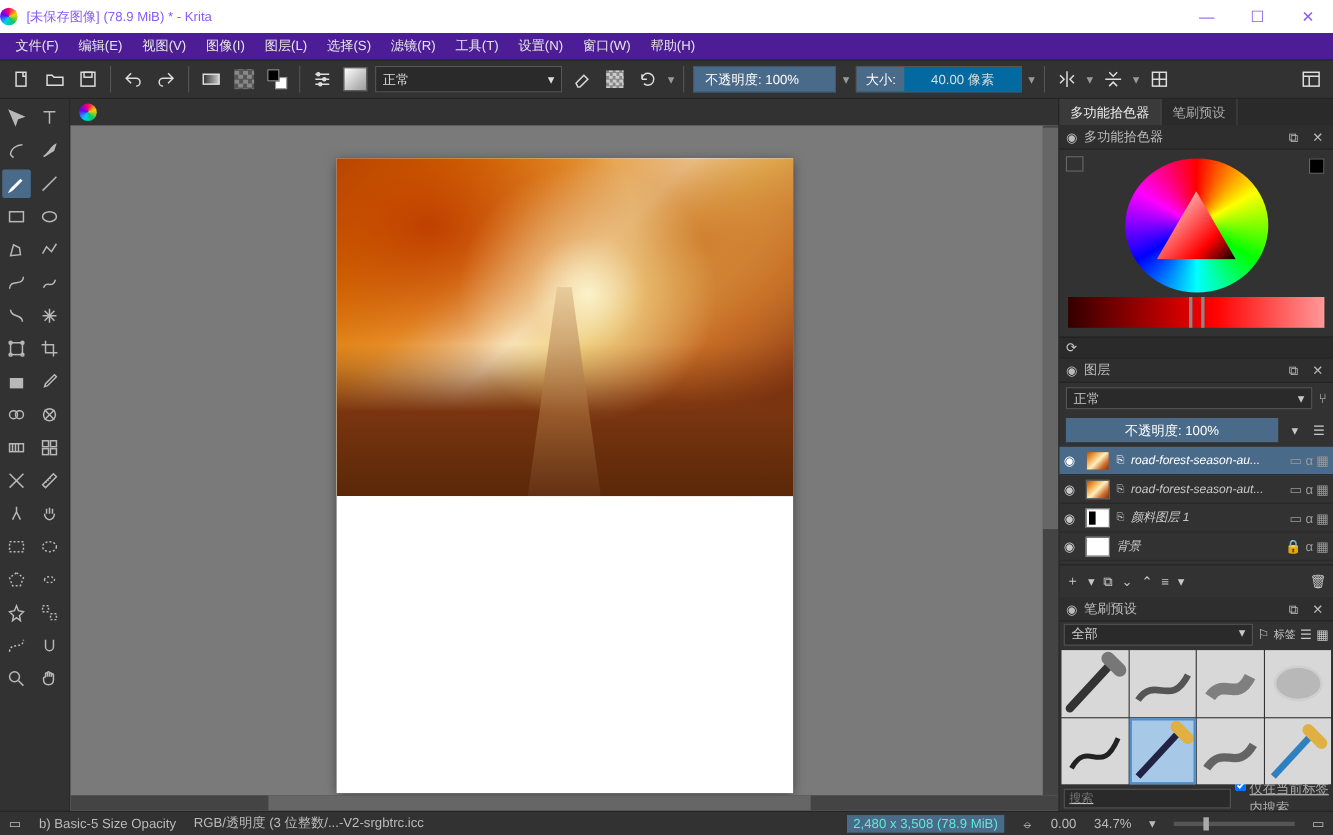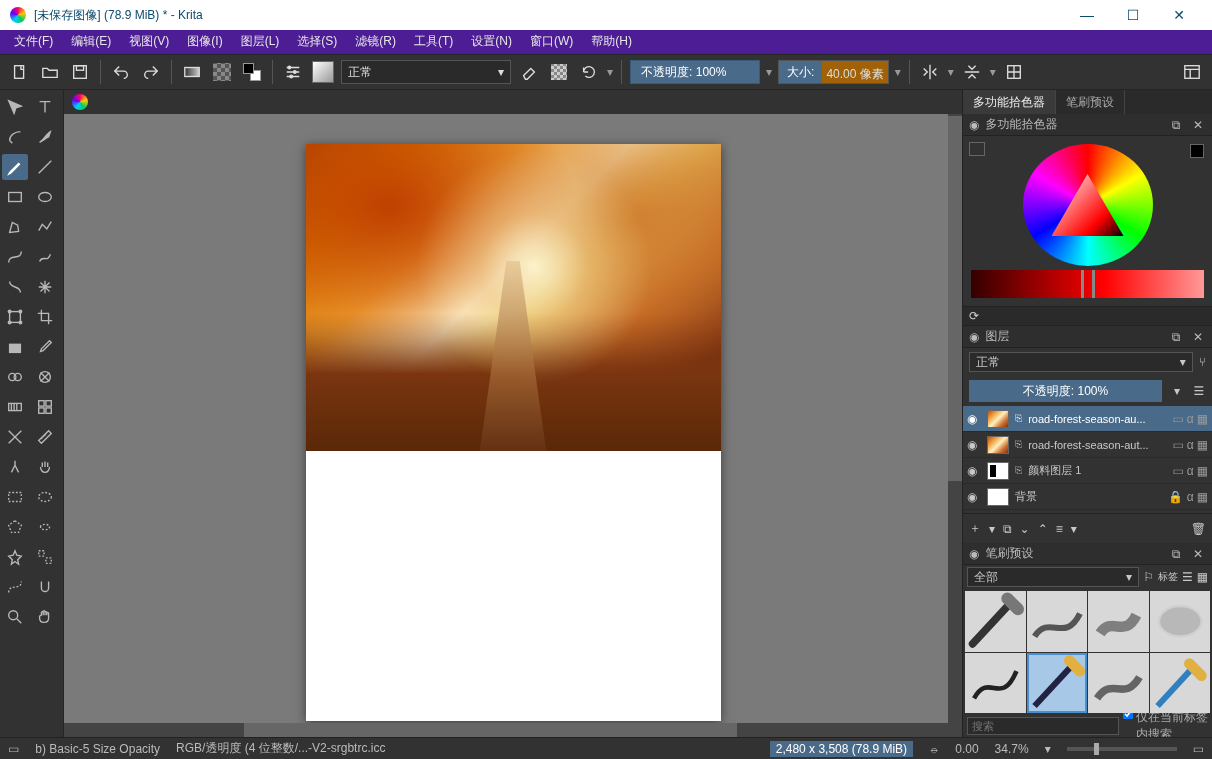--- a/index.html
+++ b/index.html
@@ -1,31 +1,31 @@
 <!DOCTYPE html>
 <html><head>
 <meta charset="utf-8">
 <style>
 * { margin:0; padding:0; box-sizing:border-box; font-family:"Segoe UI","Microsoft YaHei",sans-serif; font-size:12px; user-select:none; }
 body { width:1212px; height:759px; background:#323232; color:#c8c8c8; overflow:hidden; display:flex; flex-direction:column; }
-.titlebar { height:30px; background:#fff; color:#0c4a6e; display:flex; align-items:center; padding:0 10px; }
+.titlebar { height:30px; background:#fff; color:#8b5cf6; display:flex; align-items:center; padding:0 0; }
 .titlebar .logo { width:16px; height:16px; margin-right:8px; border-radius:50%; background:conic-gradient(#f06,#fc0,#0c6,#0cf,#60f,#f06); }
 .titlebar .title { flex:1; font-size:12px; }
 .titlebar .winbtn { width:46px; height:30px; display:flex; align-items:center; justify-content:center; font-size:14px; font-family:Arial; }
 .menubar { height:24px; background:#4c1d95; display:flex; align-items:flex-start; padding:0 6px; gap:2px; }
 .menubar .mi { padding:3px 8px; color:#e6e6e6; }
 .toolbar { height:36px; background:#323232; border-top:1px solid #252525; border-bottom:1px solid #252525; display:flex; align-items:center; padding:0 8px; gap:6px; }
 .tb-sep { width:1px; height:24px; background:#555; margin:0 2px; }
 .tb-btn { width:24px; height:24px; display:flex; align-items:center; justify-content:center; color:#ddd; }
 .tb-btn svg { width:18px; height:18px; }
 .tb-dropdown { height:24px; background:#2a2a2a; border:1px solid #555; display:flex; align-items:center; padding:0 6px; color:#ddd; min-width:170px; justify-content:space-between; }
 .tb-slider-box { height:24px; background:#4a6a8a; border:1px solid #3a5a7a; display:flex; align-items:center; padding:0 10px; color:#fff; min-width:130px; position:relative; }
-.tb-input-box { height:24px; background:#a16207; border:1px solid #555; display:flex; align-items:flex-end; color:#ddd; }
+.tb-input-box { height:24px; background:#0369a1; border:1px solid #555; display:flex; align-items:center; color:#ddd; }
 .tb-input-box .lbl { background:#4a6a8a; padding:0 8px; height:22px; display:flex; align-items:center; color:#fff; }
-.tb-input-box .val { padding:0 4px; }
+.tb-input-box .val { padding:0 24px; }
 .main { flex:1; display:flex; overflow:hidden; }
 .lefttools { width:64px; background:#323232; display:flex; flex-wrap:wrap; align-content:flex-start; padding:4px 2px; gap:4px; border-right:1px solid #252525; }
 .lt-btn { width:26px; height:26px; display:flex; align-items:center; justify-content:center; color:#b8b8b8; border-radius:2px; }
 .lt-btn.active { background:#4a6a8a; color:#fff; }
 .lt-btn svg { width:18px; height:18px; }
 .canvas-area { flex:1; display:flex; flex-direction:column; background:#323232; }
 .doc-tabs { height:24px; display:flex; align-items:center; background:#323232; padding:0 8px; }
 .doc-tabs .logo2 { width:16px; height:16px; border-radius:50%; background:conic-gradient(#f06,#fc0,#0c6,#0cf,#60f,#f06); margin-right:8px; }
 .doc-tabs .dtitle { flex:1; text-align:center; color:#ddd; }
 .canvas-wrap { flex:1; background:#7a7a7a; display:flex; align-items:flex-start; justify-content:center; padding:30px; position:relative; overflow:hidden; }
@@ -64,30 +64,30 @@
 .layer-btn-side { width:18px; height:22px; display:flex; align-items:center; justify-content:center; margin-right:4px; }
 .layer-row-wrap { display:flex; align-items:center; }
 .layer-list { flex:1; overflow:auto; }
 .layer-row { height:26px; display:flex; align-items:center; padding:0 4px; gap:6px; border-bottom:1px solid #2a2a2a; }
 .layer-row.sel { background:#4a6a8a; color:#fff; }
 .layer-eye { width:14px; height:14px; }
 .layer-thumb { width:22px; height:18px; background:#fff; border:1px solid #666; }
 .layer-thumb.autumn { background:linear-gradient(135deg,#c05000,#f0a040,#fff0c0,#d07030,#803010); }
 .layer-thumb.paint { background:#fff; position:relative; }
 .layer-thumb.paint::after { content:""; position:absolute; top:2px; left:2px; width:6px; height:12px; background:#000; }
-.layer-name { flex:1; font-size:11px; overflow:hidden; text-overflow:ellipsis; white-space:nowrap; }
+.layer-name { flex:1; font-size:11px; overflow:hidden; text-overflow:ellipsis; white-space:nowrap;font-style:italic; }
 .layer-icons { display:flex; gap:3px; color:#999; font-size:10px; align-items:center; }
 .layer-btns { height:30px; display:flex; align-items:center; padding:0 6px; gap:8px; border-top:1px solid #222; }
 .brush-presets { display:flex; flex-direction:column; }
 .preset-ctrl { height:24px; display:flex; align-items:center; padding:0 4px; gap:4px; }
-.preset-dd { flex:1; height:20px; background:#2a2a2a; border:1px solid #555; padding:0 6px; display:flex; align-items:center; justify-content:space-between; }
+.preset-dd { flex:1; height:20px; background:#2a2a2a; border:1px solid #555; padding:0 6px; display:flex; align-items:flex-start; justify-content:space-between; }
 .preset-grid { display:grid; grid-template-columns:repeat(4,1fr); gap:1px; padding:2px; }
 .preset-cell { aspect-ratio:1; background:#d8d8d8; display:flex; align-items:center; justify-content:center; position:relative; overflow:hidden; }
 .preset-cell.sel { outline:2px solid #4a90d0; outline-offset:-2px; background:#a8c8e8; }
-.preset-search { height:22px; display:flex; align-items:center; padding:0 4px; gap:4px; }
+.preset-search { height:22px; display:flex; align-items:center; padding:0 4px; gap:4px;text-decoration:underline; }
 .preset-search input { flex:1; height:18px; background:#2a2a2a; border:1px solid #555; color:#ccc; padding:0 4px; font-size:11px; }
 .preset-search label { font-size:10px; color:#aaa; display:flex; gap:3px; }
 .statusbar { height:22px; background:#323232; border-top:1px solid #222; display:flex; align-items:center; padding:0 8px; gap:16px; color:#bbb; font-size:11px; }
 .statusbar .sp { flex:1; }
 .zoom-slider { width:110px; height:4px; background:#555; position:relative; }
 .zoom-slider .zthumb { position:absolute; left:25%; top:-4px; width:5px; height:12px; background:#aaa; }
 svg { fill:none; stroke:currentColor; stroke-width:1.5; }
 </style>
 </head>
 <body>
@@ -623,23 +623,23 @@
             <span>仅在当前标签内搜索</span>
           </label>
       </div>
     </div>
   </div>
 </div>
 
 <div class="statusbar">
   <span>▭</span>
   <span>b) Basic-5 Size Opacity</span>
-  <span>RGB/透明度 (4 位整数/...-V2-srgbtrc.icc</span>
+  <span>RGB/透明度 (3 位整数/...-V2-srgbtrc.icc</span>
   <div class="sp"></div>
-  <span style="background:#4a6a8a;color:#ffffff;padding:1px 6px">2,480 x 3,508 (78.9 MiB)</span>
+  <span style="background:#4a6a8a;color:#5eead4;padding:1px 6px">2,480 x 3,508 (78.9 MiB)</span>
   <span>⦵</span>
   <span>0.00</span>
   <span>34.7%</span>
   <span>▾</span>
   <div class="zoom-slider">
       <div class="zthumb"></div>
     </div>
   <span>▭</span>
 </div>
 

